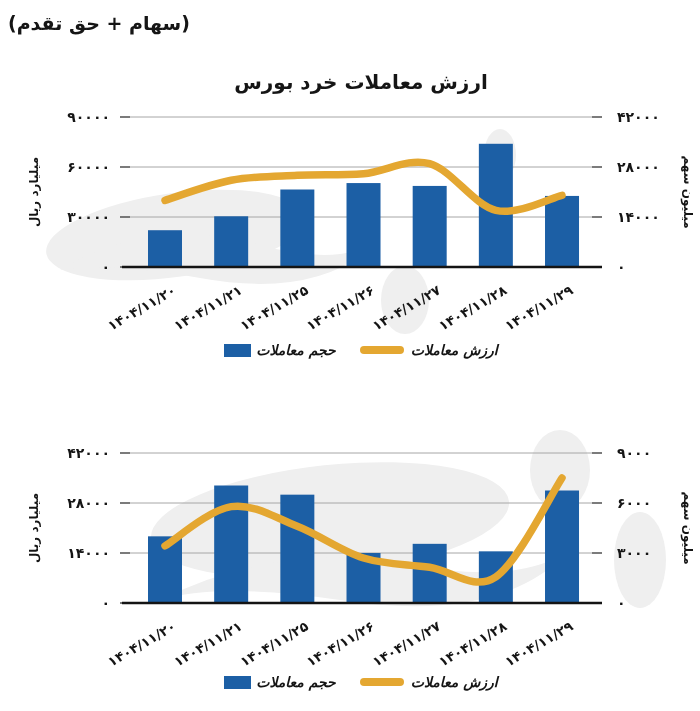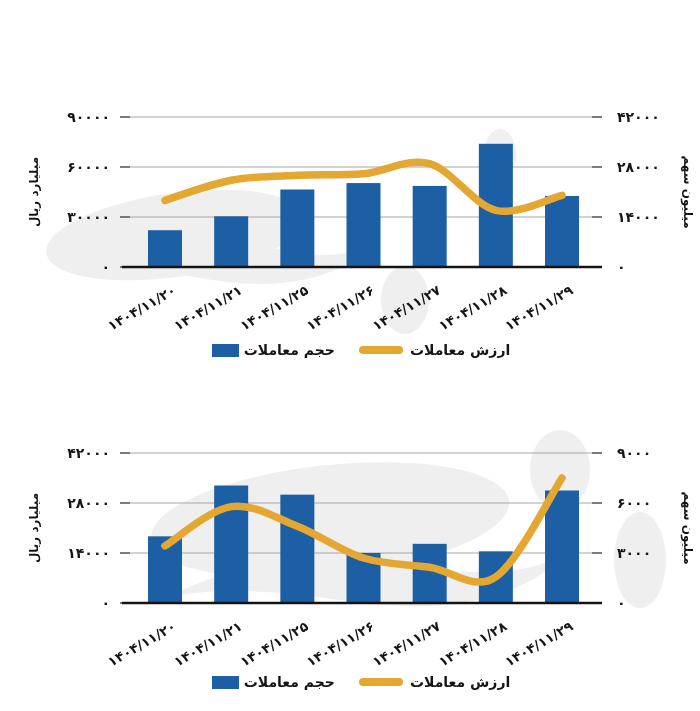--- a/index.html
+++ b/index.html
@@ -5,21 +5,21 @@
   html,body{margin:0;padding:0;background:#ffffff;}
   body{font-family:"DejaVu Sans",sans-serif;}
   .page{position:relative;width:700px;height:711px;background:#fff;overflow:hidden;}
   svg{position:absolute;left:0;top:0;}
   svg text{font-family:"DejaVu Sans",sans-serif;}
   .chart-title{position:absolute;left:130px;width:462px;text-align:center;
     font-size:20px;font-weight:700;color:#151515;direction:rtl;}
   .subtitle{position:absolute;left:8px;top:12px;font-size:19px;font-weight:700;
     color:#151515;direction:rtl;}
   .legend{position:absolute;left:118px;width:486px;display:flex;align-items:center;
-    justify-content:center;direction:ltr;}
+    justify-content:center;direction:ltr;font-style:italic;}
   .legend .lbl{font-size:14px;font-weight:700;color:#151515;direction:rtl;white-space:nowrap;}
   .swatch-bar{width:27px;height:13px;margin-right:5px;flex:0 0 auto;}
   .swatch-line{width:44px;height:8px;border-radius:4px;margin:0 7px 0 24px;flex:0 0 auto;}
 </style>
 </head>
 <body>
 
 <div class="page">
 
   <svg width="700" height="711" viewBox="0 0 700 711">
@@ -105,21 +105,23 @@
       <path d="M 165 545.8571428571429 C 176.0 539.3, 209.1 509.8, 231.2 506.6 C 253.2 503.3, 275.3 517.6, 297.3 526.2 C 319.4 534.8, 341.5 551.2, 363.5 558.0 C 385.6 564.8, 407.6 564.1, 429.7 567.3 C 451.7 570.4, 473.8 591.8, 495.9 576.9 C 517.9 562.0, 551.0 494.5, 562.0 478.0" fill="none" stroke="#E4A731" stroke-width="7.5" stroke-linecap="round" stroke-linejoin="round"></path>
       <text transform="translate(177 629) rotate(-30)" text-anchor="end" font-size="13.5" font-weight="bold" fill="#151515">۱۴۰۴/۱۱/۲۰</text>
       <text transform="translate(243.17000000000002 629) rotate(-30)" text-anchor="end" font-size="13.5" font-weight="bold" fill="#151515">۱۴۰۴/۱۱/۲۱</text>
       <text transform="translate(309.34000000000003 629) rotate(-30)" text-anchor="end" font-size="13.5" font-weight="bold" fill="#151515">۱۴۰۴/۱۱/۲۵</text>
       <text transform="translate(375.51 629) rotate(-30)" text-anchor="end" font-size="13.5" font-weight="bold" fill="#151515">۱۴۰۴/۱۱/۲۶</text>
       <text transform="translate(441.68 629) rotate(-30)" text-anchor="end" font-size="13.5" font-weight="bold" fill="#151515">۱۴۰۴/۱۱/۲۷</text>
       <text transform="translate(507.85 629) rotate(-30)" text-anchor="end" font-size="13.5" font-weight="bold" fill="#151515">۱۴۰۴/۱۱/۲۸</text>
       <text transform="translate(574.02 629) rotate(-30)" text-anchor="end" font-size="13.5" font-weight="bold" fill="#151515">۱۴۰۴/۱۱/۲۹</text>
     </svg>
 
+  <span class="subtitle">(سهام + حق تقدم)</span>
 
+  <div class="chart-title" style="top:70px;">ارزش معاملات خرد بورس</div>
 
   <div class="legend" style="top:342px;">
     <span class="swatch-bar" style="background: rgb(28, 95, 165);"></span>
     <span class="lbl">حجم معاملات</span>
     <span class="swatch-line" style="background: rgb(228, 167, 49);"></span>
     <span class="lbl">ارزش معاملات</span>
   </div>
 
 
   <div class="legend" style="top:674px;">

